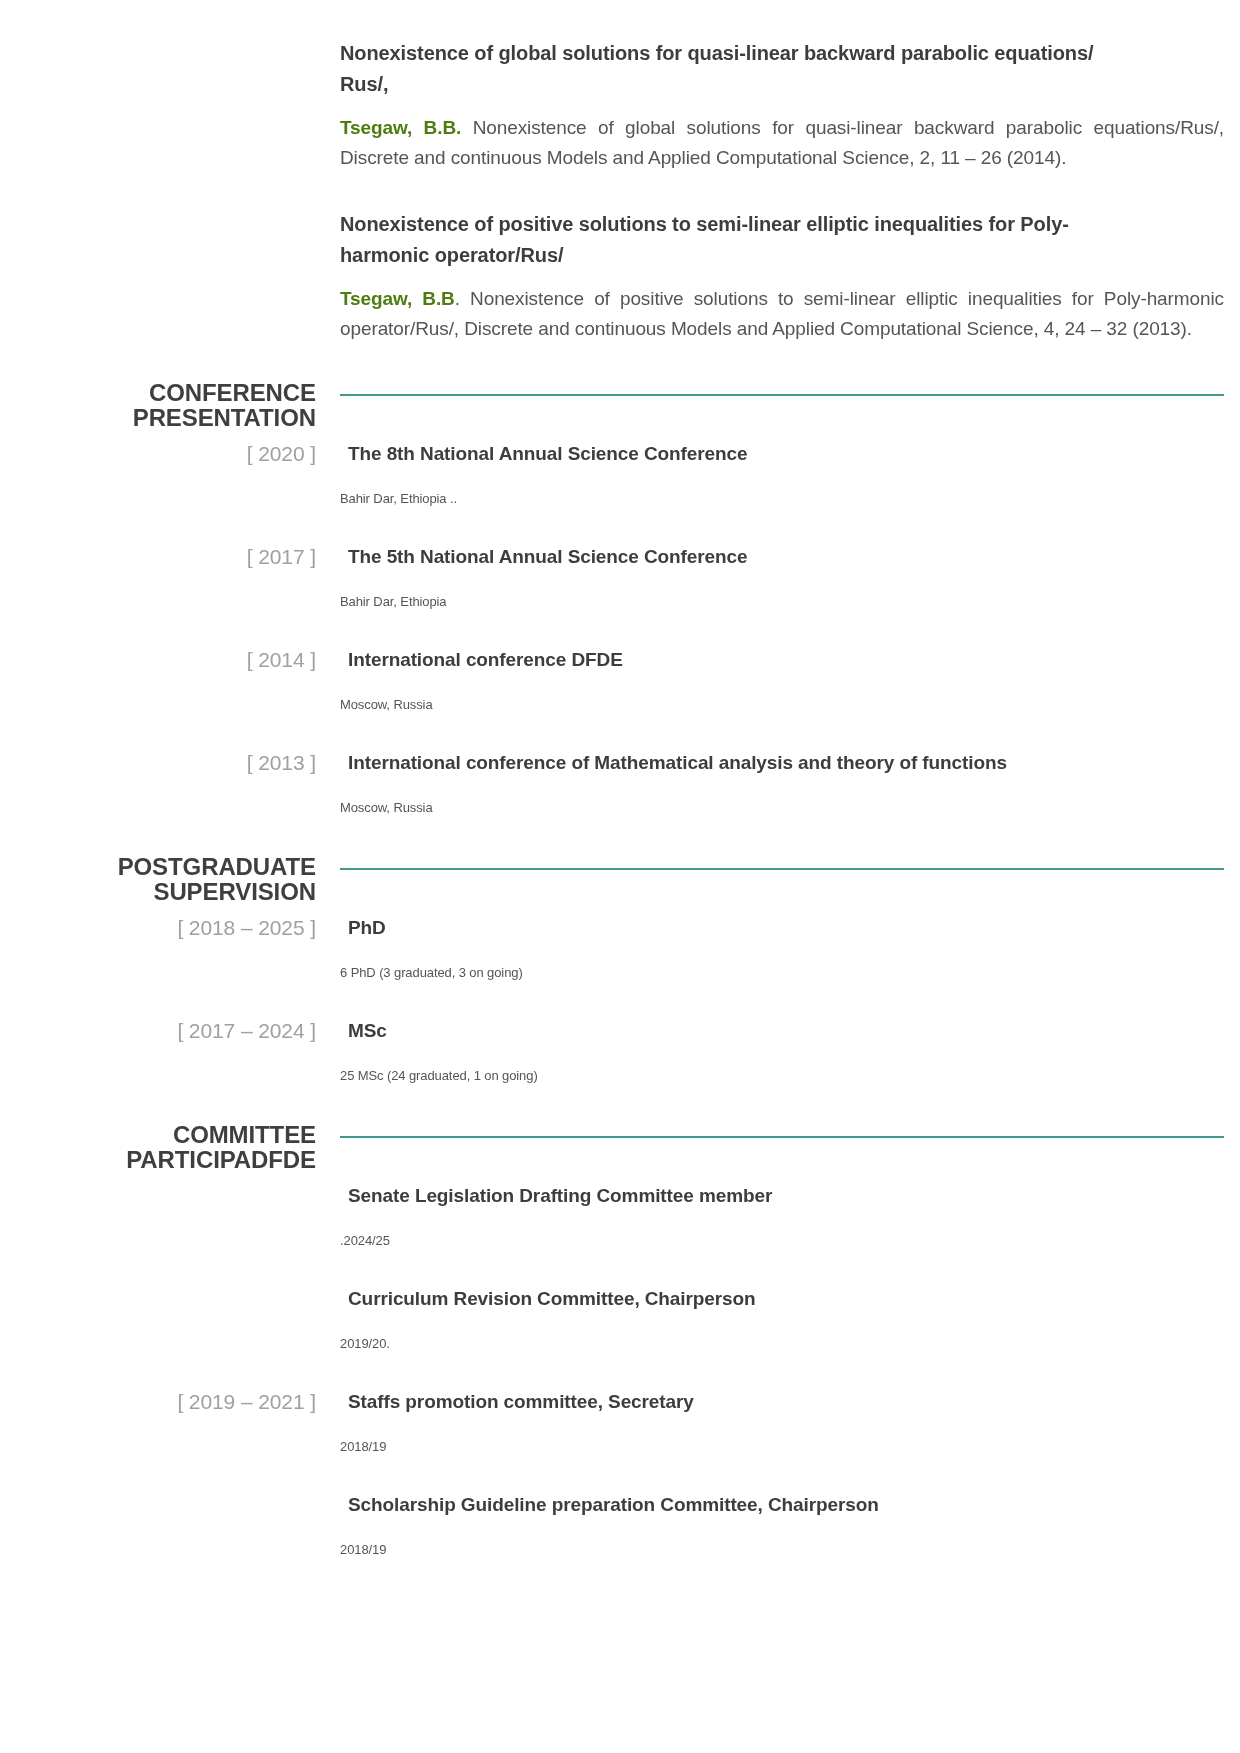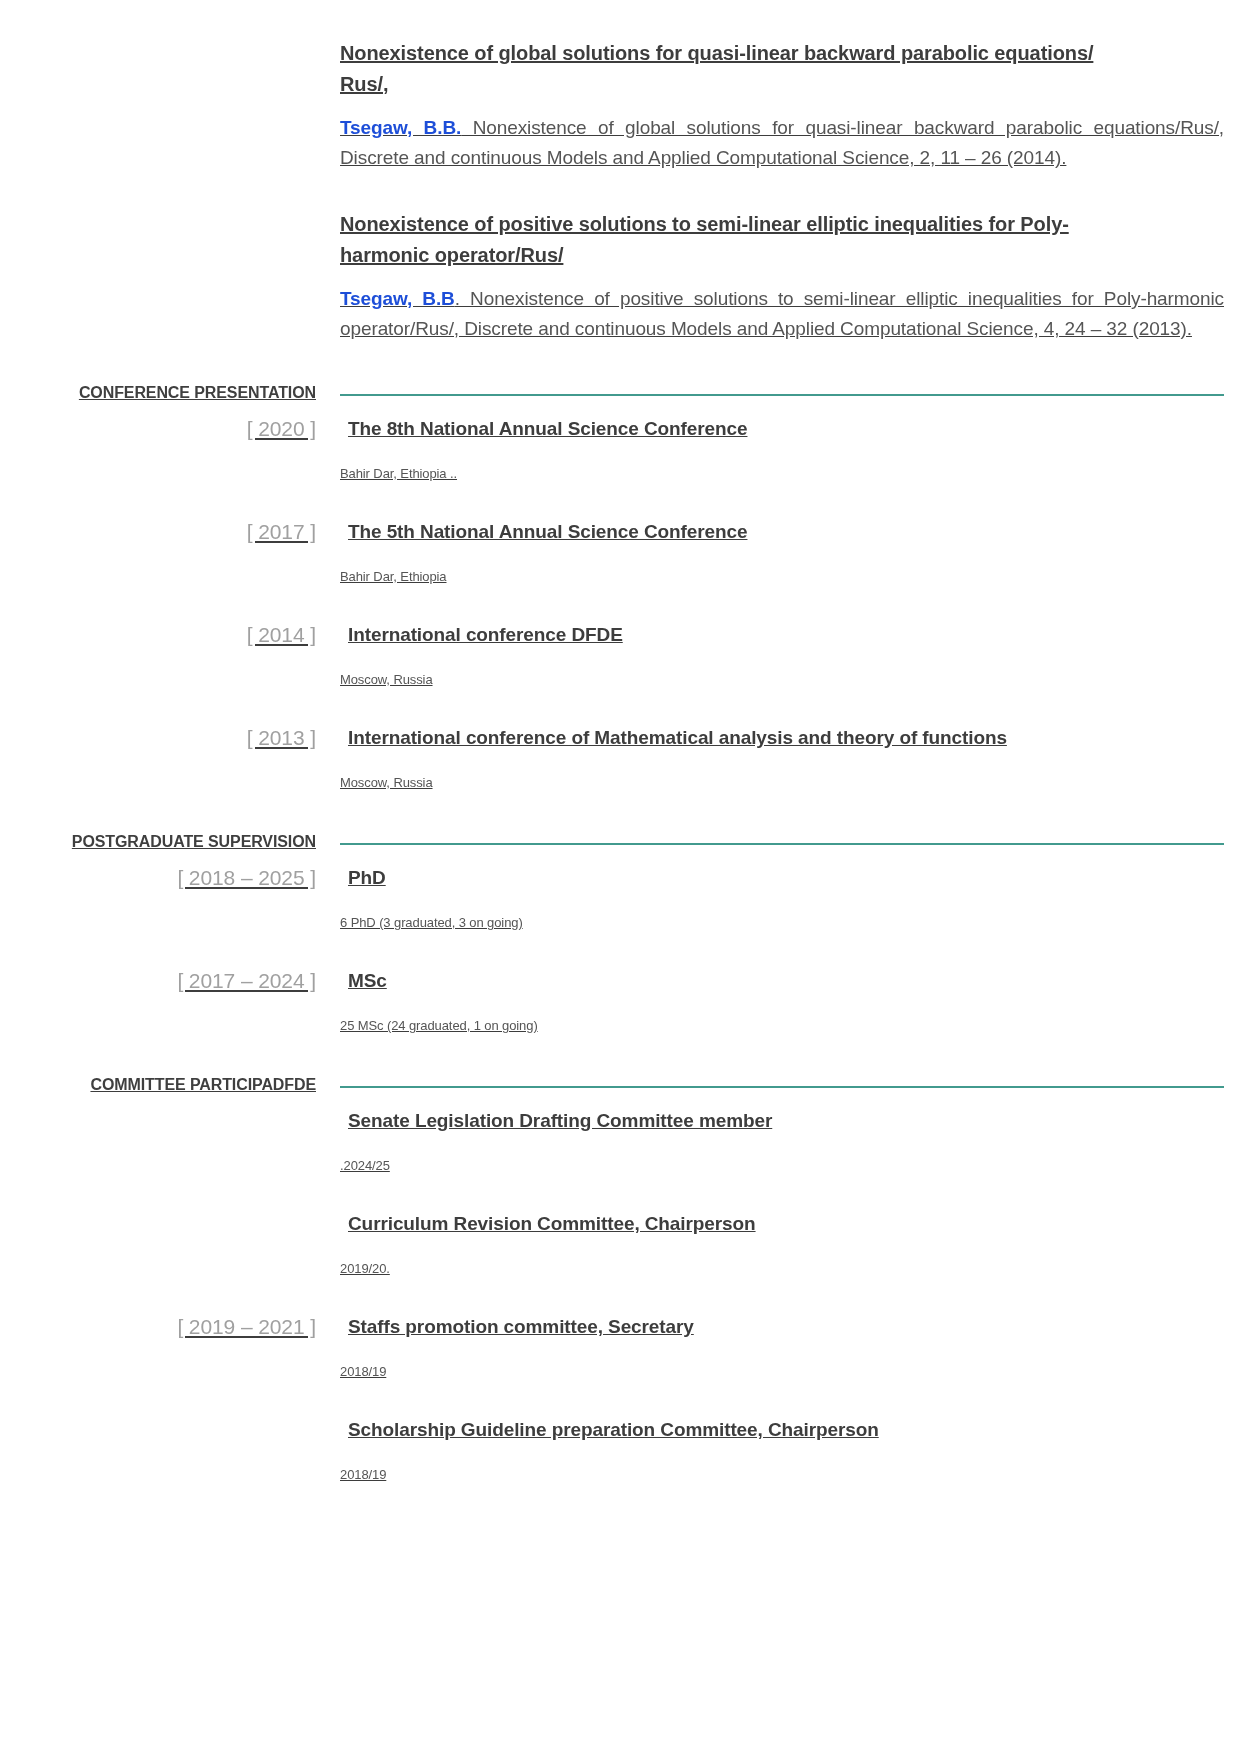--- a/index.html
+++ b/index.html
@@ -4,28 +4,28 @@
 <style>
   html, body { margin: 0; padding: 0; }
   body {
     width: 1240px;
     min-height: 1753px;
     background: #ffffff;
     font-family: "Liberation Sans", sans-serif;
     color: #3d3d3d;
     letter-spacing: -0.1px;
   }
-  .page { padding: 38px 16px 40px 0; box-sizing: border-box; text-decoration: underline; }
+  .page { padding: 38px 16px 40px 0; box-sizing: border-box; }
   .row { display: grid; grid-template-columns: 316px 1fr; column-gap: 24px; }
   .left-cell { text-align: right; }
 
   
   .section-row { margin-bottom: 12px; }
   .section-heading {
-    font-size: 16px;
+    font-size: 24px;
     line-height: 25px;
     font-weight: 700;
     color: #3f3f3f;
     max-width: 280px;
     margin: 0 0 0 auto;
     text-align: right;
     hyphens: manual;
   }
   .rule-wrap { padding-top: 14px; }
   .rule { height: 2px; background: #429a8e; }
@@ -60,21 +60,21 @@
     white-space: pre-line;
     color: #3d3d3d;
   }
   .pub-cite {
     font-size: 19px;
     line-height: 30px;
     margin: 0 0 36px;
     text-align: justify;
     color: #555555;
   }
-  .pub-cite strong { color: #1d4ed8; }
+  .pub-cite strong { color: #4d7c0f; }
 </style>
 </head>
 <body>
 
 <div class="page">
 
   <div class="row">
     <div class="left-cell"></div>
     <div>
       <h3 class="pub-title">Nonexistence of global solutions for quasi-linear backward parabolic equations/

